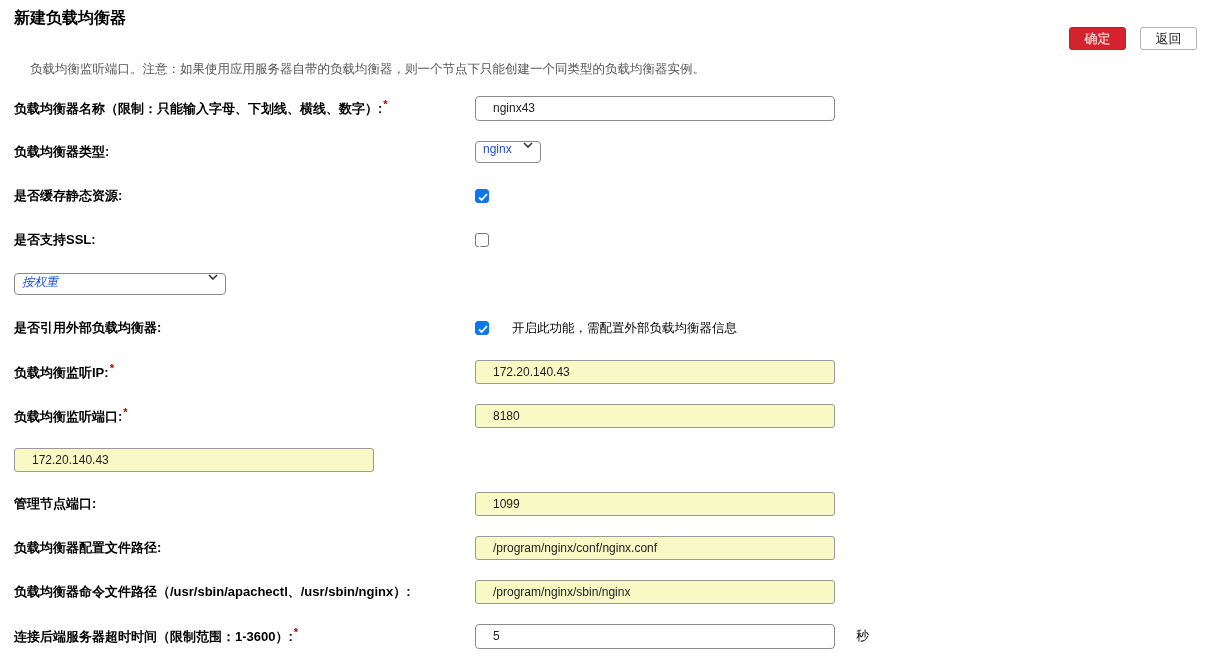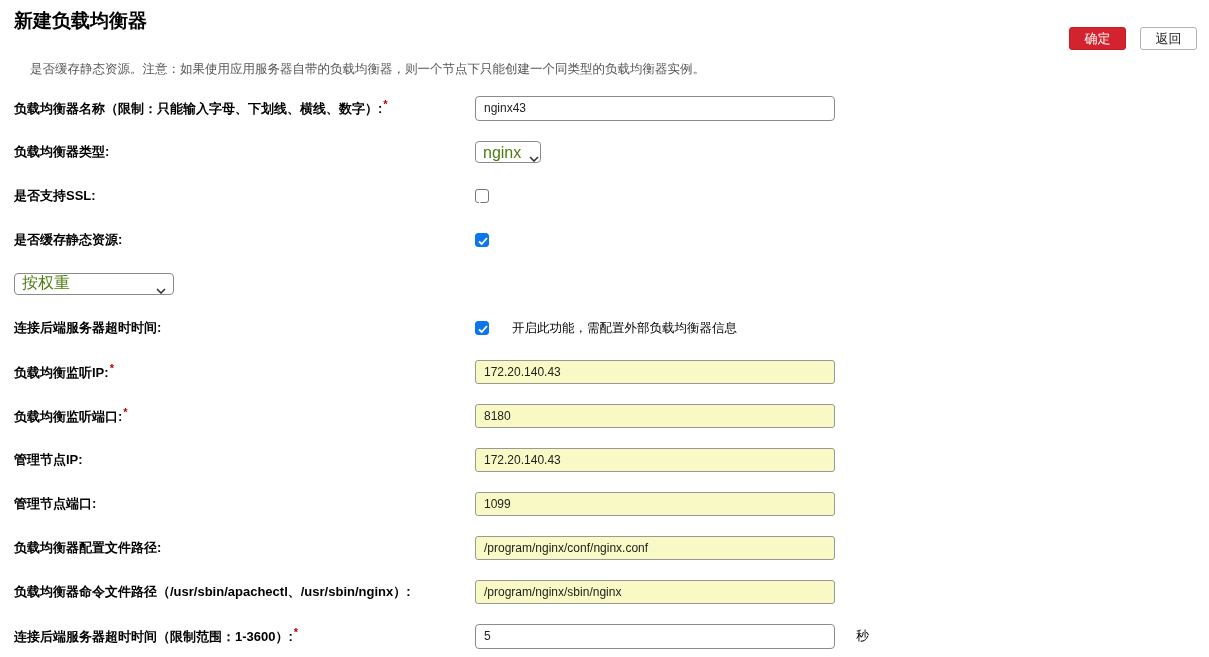--- a/index.html
+++ b/index.html
@@ -6,21 +6,21 @@
   html,body { background:#fff; }
   body { font-family:"Liberation Sans", sans-serif; color:#222; }
   .page {
     position:relative;
     width:1209px; height:657px;
     background:#fff;
     overflow:hidden;
   }
   .page-title {
     position:absolute; left:14px; top:8px;
-    font-size:19px; font-weight:bold; color:#000;
+    font-size:16px; font-weight:bold; color:#000;
   }
   .toolbar {
     position:absolute; right:12px; top:27px;
     display:flex; gap:14px;
   }
   .btn {
     min-width:57px; height:23px;
     font-size:13px; line-height:21px;
     padding:0 12px;
     border-radius:3px; cursor:pointer;
@@ -47,35 +47,35 @@
     padding-right:8px;
   }
   .req {
     color:#b30000; font-weight:bold;
     vertical-align:super; font-size:11px; margin-left:1px;
   }
   .control { display:flex; align-items:center; }
   .text-input {
     width:360px; height:25px;
     border:1px solid #8b8b8b; border-radius:4px;
-    padding:0 8px; font-size:12px; color:#222;
+    padding:0 17px; font-size:12px; color:#222;
     background:#fff; outline:none;
     font-family:"Liberation Sans", sans-serif;
   }
   .text-input.yellow {
     background:#f9f9c5; border:1px solid #999; border-radius:3px; height:24px;
   }
   .select {
     height:22px; background:#fff;
     border:1px solid #8b8b8b; border-radius:4px;
-    display:flex; align-items:flex-end; justify-content:space-between;
-    padding:0 7px; font-size:16px; color:#4d7c0f; cursor:pointer;
+    display:flex; align-items:flex-start; justify-content:space-between;
+    padding:0 7px; font-size:12px; color:#1d4ed8; cursor:pointer;
   }
   .select.narrow { width:66px; }
-  .select.wide { width:160px; }
+  .select.wide { width:212px;font-style:italic; }
   .chevron { width:10px; height:6px; margin-left:8px; flex:0 0 auto; }
   .checkbox {
     width:14px; height:14px; display:inline-block;
     border-radius:3px; position:relative; cursor:pointer;
     flex:0 0 auto;
   }
   .checkbox.off { background:#fff; border:1px solid #767676; }
   .checkbox.on  { background:#0b76ef; border:1px solid #0b76ef; }
   .checkbox.on svg { position:absolute; left:2px; top:3px; }
   .checkbox-note { font-size:12.5px; color:#000; margin-left:23px; }
@@ -86,21 +86,21 @@
 
 <div class="page">
 
   <div class="page-title">新建负载均衡器</div>
 
   <div class="toolbar">
     <button class="btn btn-primary">确定</button>
     <button class="btn btn-secondary">返回</button>
   </div>
 
-  <div class="description">是否缓存静态资源。注意：如果使用应用服务器自带的负载均衡器，则一个节点下只能创建一个同类型的负载均衡器实例。</div>
+  <div class="description">负载均衡监听端口。注意：如果使用应用服务器自带的负载均衡器，则一个节点下只能创建一个同类型的负载均衡器实例。</div>
 
   <div class="form">
 
     <div class="form-row">
       <div class="form-label"><span>负载均衡器名称（限制：只能输入字母、下划线、横线、数字）:</span><span class="req">*</span></div>
       <div class="control">
           <input class="text-input" type="text" value="nginx43" style="">
         </div>
     </div>
 
@@ -110,54 +110,54 @@
         <div class="select narrow">
           <span>nginx</span>
           <svg class="chevron" viewBox="0 0 10 6">
               <polyline points="1,1 5,5 9,1" fill="none" stroke="#333" stroke-width="1.6"></polyline>
             </svg>
         </div>
       </div>
     </div>
 
     <div class="form-row">
-      <div class="form-label"><span>是否支持SSL:</span></div>
-      <div class="control">
-        <span class="checkbox off">
+      <div class="form-label"><span>是否缓存静态资源:</span></div>
+      <div class="control">
+        <span class="checkbox on">
           <svg width="10" height="9" viewBox="0 0 10 9">
               <polyline points="1,4.5 3.7,7 9,1" fill="none" stroke="#fff" stroke-width="1.8"></polyline>
             </svg>
         </span>
       </div>
     </div>
 
     <div class="form-row">
-      <div class="form-label"><span>是否缓存静态资源:</span></div>
-      <div class="control">
-        <span class="checkbox on">
+      <div class="form-label"><span>是否支持SSL:</span></div>
+      <div class="control">
+        <span class="checkbox off">
           <svg width="10" height="9" viewBox="0 0 10 9">
               <polyline points="1,4.5 3.7,7 9,1" fill="none" stroke="#fff" stroke-width="1.8"></polyline>
             </svg>
         </span>
       </div>
     </div>
 
     <div class="form-row">
       <div class="control">
         <div class="select wide">
           <span>按权重</span>
           <svg class="chevron" viewBox="0 0 10 6">
               <polyline points="1,1 5,5 9,1" fill="none" stroke="#333" stroke-width="1.6"></polyline>
             </svg>
         </div>
       </div>
     </div>
 
     <div class="form-row">
-      <div class="form-label"><span>连接后端服务器超时时间:</span></div>
+      <div class="form-label"><span>是否引用外部负载均衡器:</span></div>
       <div class="control">
         <span class="checkbox on">
           <svg width="10" height="9" viewBox="0 0 10 9">
               <polyline points="1,4.5 3.7,7 9,1" fill="none" stroke="#fff" stroke-width="1.8"></polyline>
             </svg>
         </span>
         <span class="checkbox-note">开启此功能，需配置外部负载均衡器信息</span>
       </div>
     </div>
 
@@ -169,21 +169,20 @@
     </div>
 
     <div class="form-row">
       <div class="form-label"><span>负载均衡监听端口:</span><span class="req">*</span></div>
       <div class="control">
           <input class="text-input yellow" type="text" value="8180" style="">
         </div>
     </div>
 
     <div class="form-row">
-      <div class="form-label"><span>管理节点IP:</span></div>
       <div class="control">
           <input class="text-input yellow" type="text" value="172.20.140.43" style="">
         </div>
     </div>
 
     <div class="form-row">
       <div class="form-label"><span>管理节点端口:</span></div>
       <div class="control">
           <input class="text-input yellow" type="text" value="1099" style="">
         </div>

